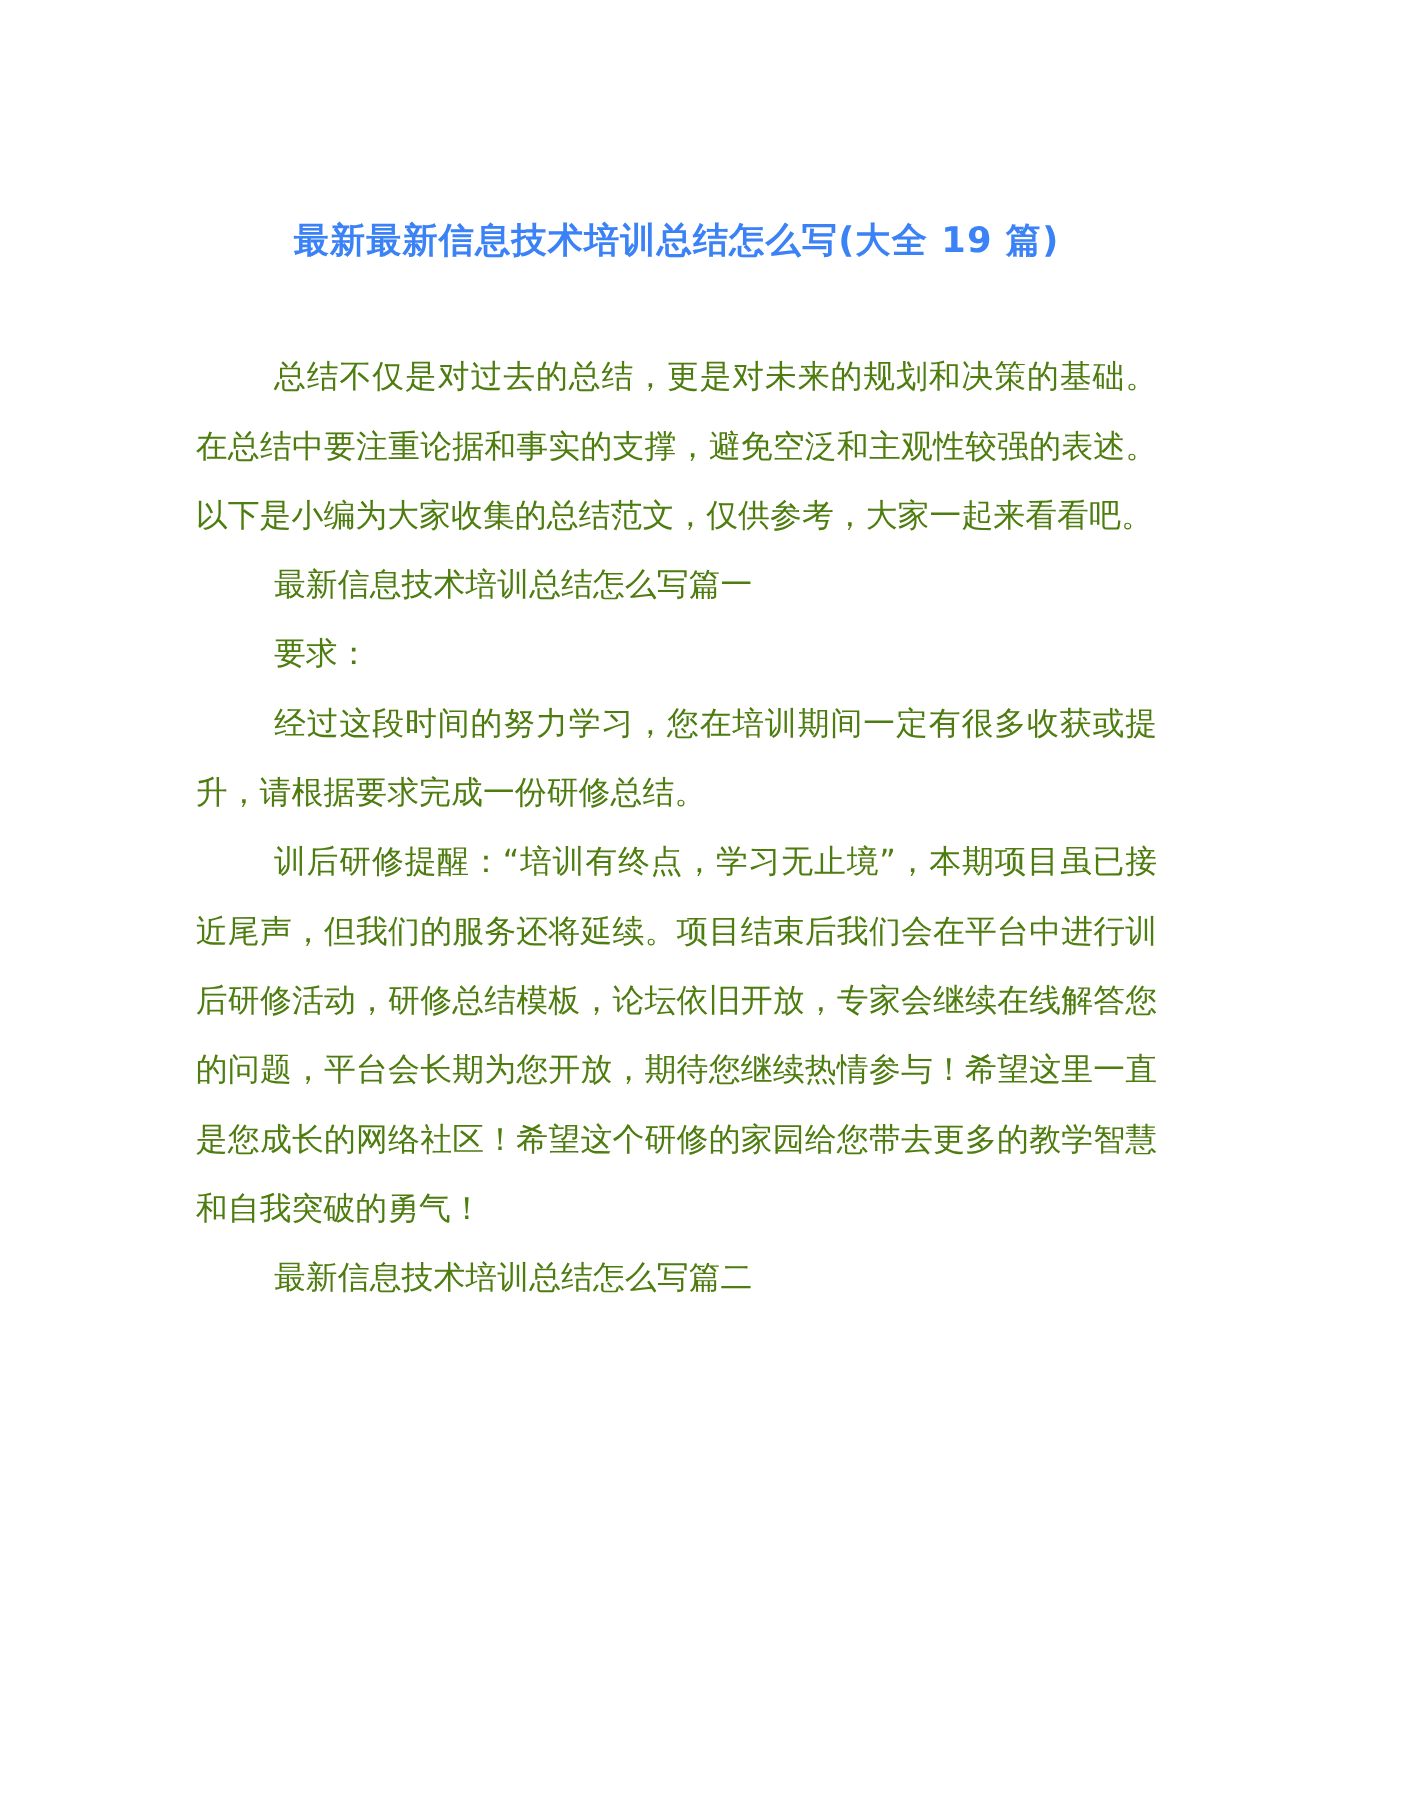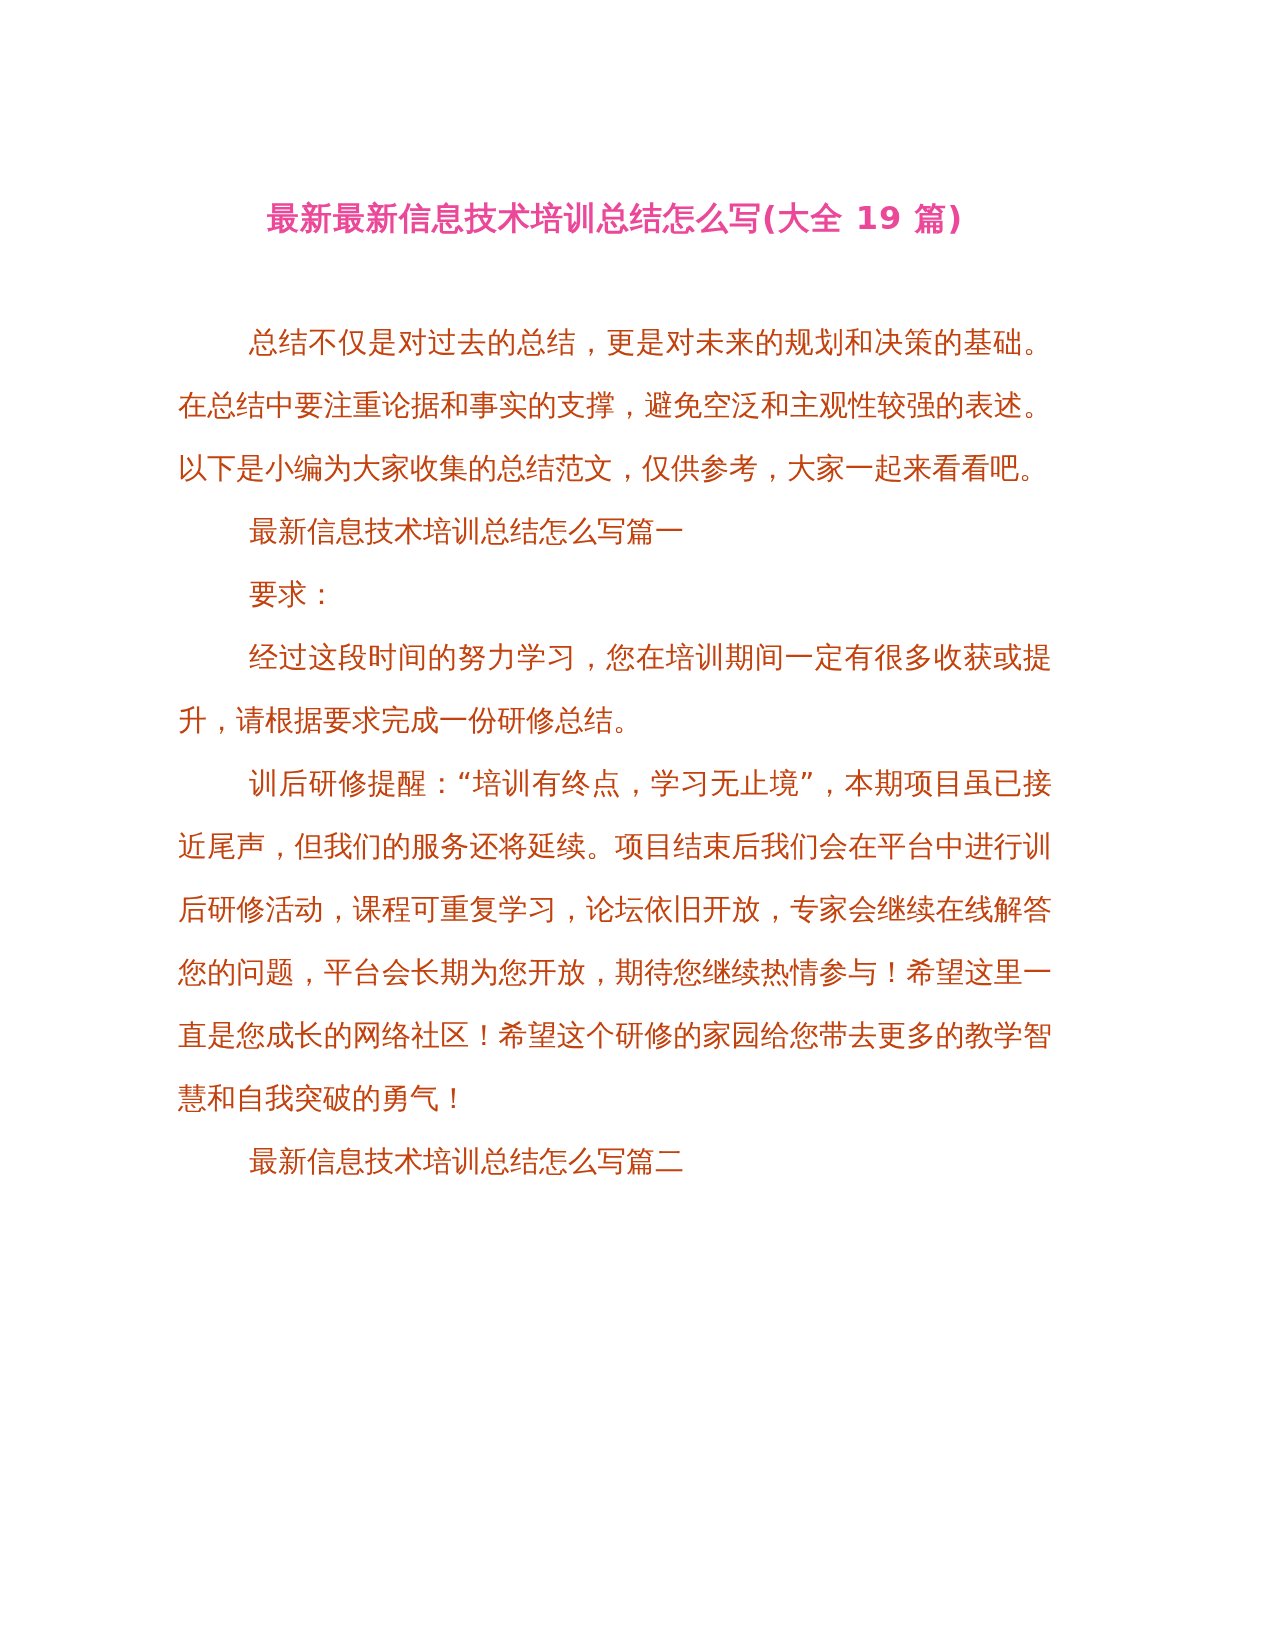--- a/index.html
+++ b/index.html
@@ -18,50 +18,50 @@
   .doc-title {
     position: absolute;
     top: 194px;
     left: 178px;
     width: 874px;
     margin: 0;
     text-align: center;
     font-size: 32px;
     line-height: 48px;
     font-weight: bold;
-    color: #ec4899;
+    color: #3b82f6;
     letter-spacing: 1px;
     white-space: nowrap;
   }
   .doc-body {
     position: absolute;
     top: 311px;
     left: 178px;
     width: 874px;
     color: #111111;
   }
   .para {
     margin: 0;
     font-size: 29px;
     line-height: 63px;
     text-align: justify;
     text-justify: inter-ideograph;
     text-indent: 2.45em;
-    color: #c2410c;
+    color: #4d7c0f;
     font-weight: normal;
     word-break: break-all;
   }
 </style>
 </head>
 <body>
 
 <div class="page">
   <h1 class="doc-title">最新最新信息技术培训总结怎么写(大全 19 篇)</h1>
 
   <div class="doc-body">
     <p class="para">总结不仅是对过去的总结，更是对未来的规划和决策的基础。在总结中要注重论据和事实的支撑，避免空泛和主观性较强的表述。以下是小编为大家收集的总结范文，仅供参考，大家一起来看看吧。</p>
     <p class="para">最新信息技术培训总结怎么写篇一</p>
     <p class="para">要求：</p>
     <p class="para">经过这段时间的努力学习，您在培训期间一定有很多收获或提升，请根据要求完成一份研修总结。</p>
-    <p class="para">训后研修提醒：“培训有终点，学习无止境”，本期项目虽已接近尾声，但我们的服务还将延续。项目结束后我们会在平台中进行训后研修活动，课程可重复学习，论坛依旧开放，专家会继续在线解答您的问题，平台会长期为您开放，期待您继续热情参与！希望这里一直是您成长的网络社区！希望这个研修的家园给您带去更多的教学智慧和自我突破的勇气！</p>
+    <p class="para">训后研修提醒：“培训有终点，学习无止境”，本期项目虽已接近尾声，但我们的服务还将延续。项目结束后我们会在平台中进行训后研修活动，研修总结模板，论坛依旧开放，专家会继续在线解答您的问题，平台会长期为您开放，期待您继续热情参与！希望这里一直是您成长的网络社区！希望这个研修的家园给您带去更多的教学智慧和自我突破的勇气！</p>
     <p class="para">最新信息技术培训总结怎么写篇二</p>
   </div>
 </div>
 
 </body></html>

